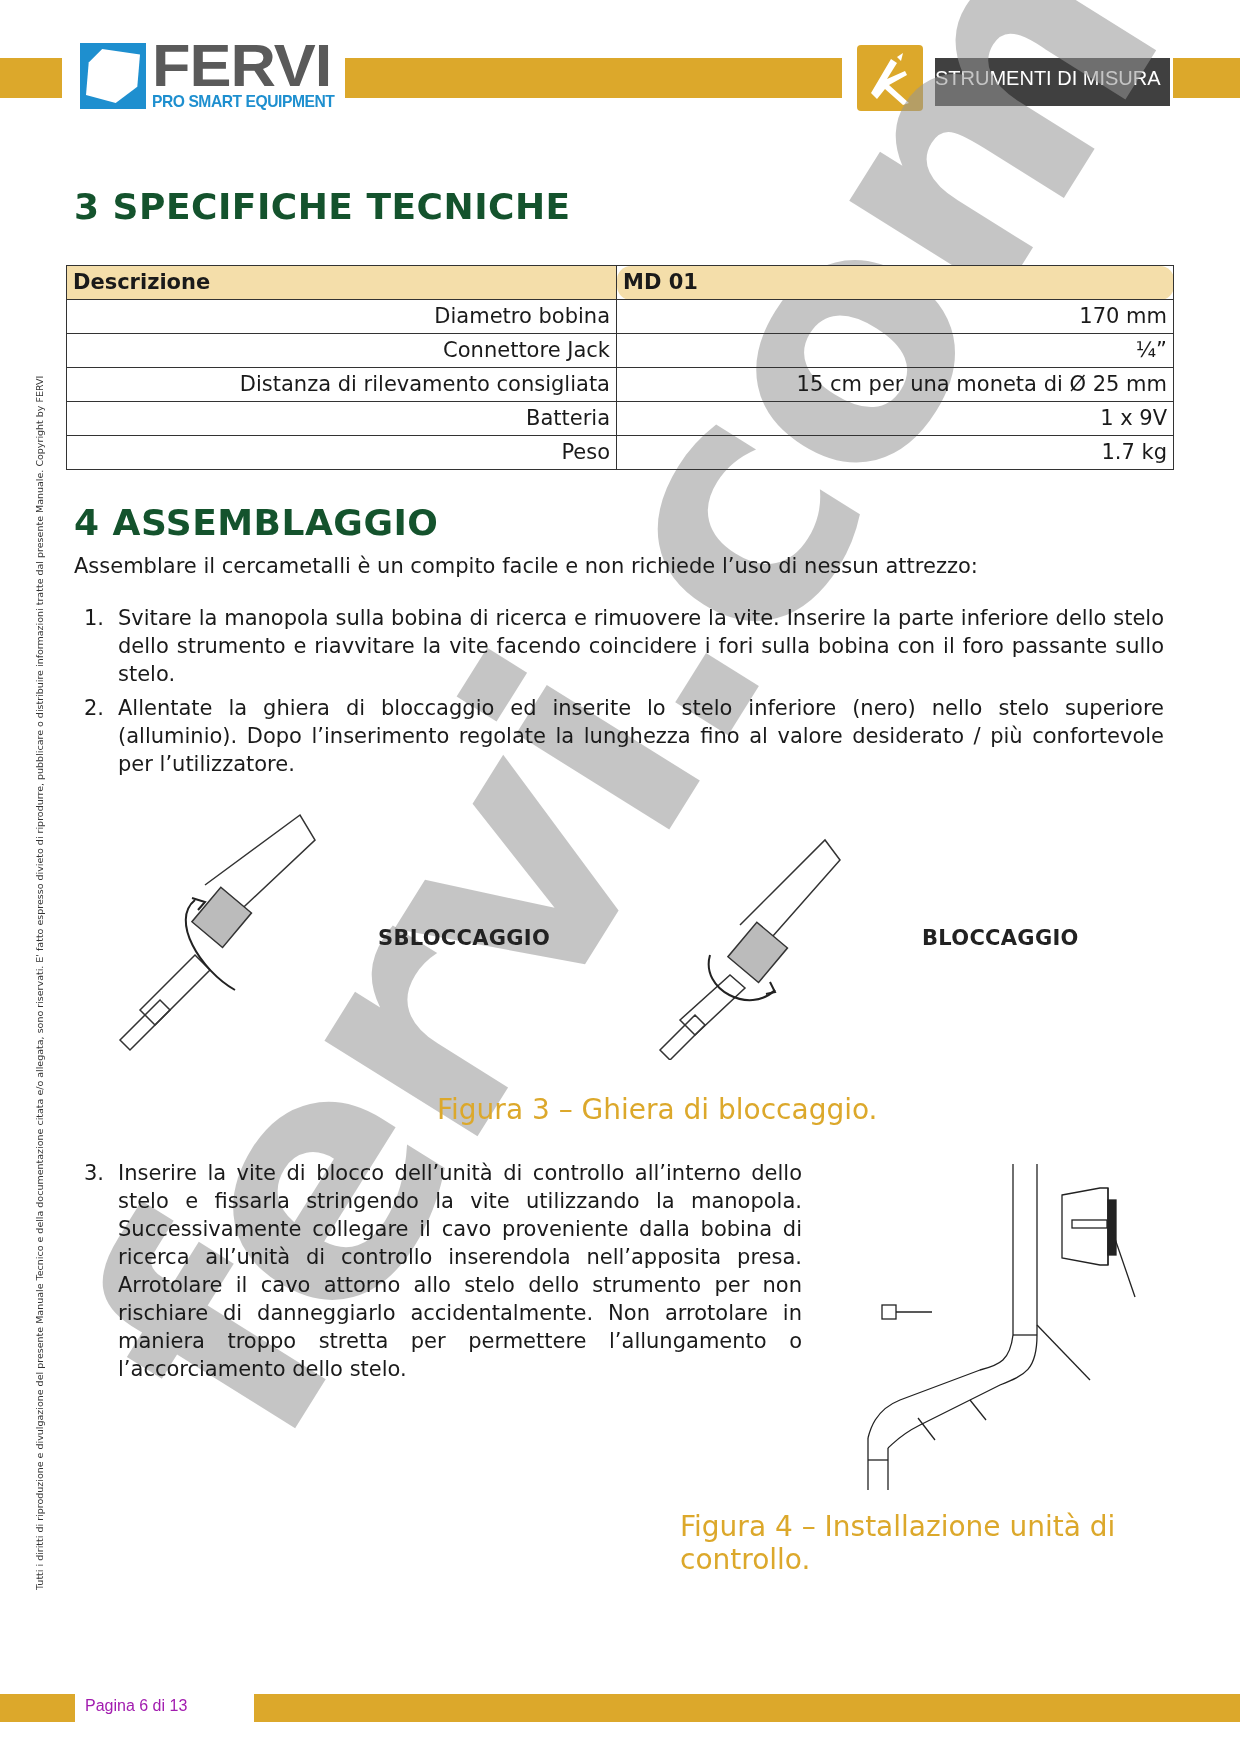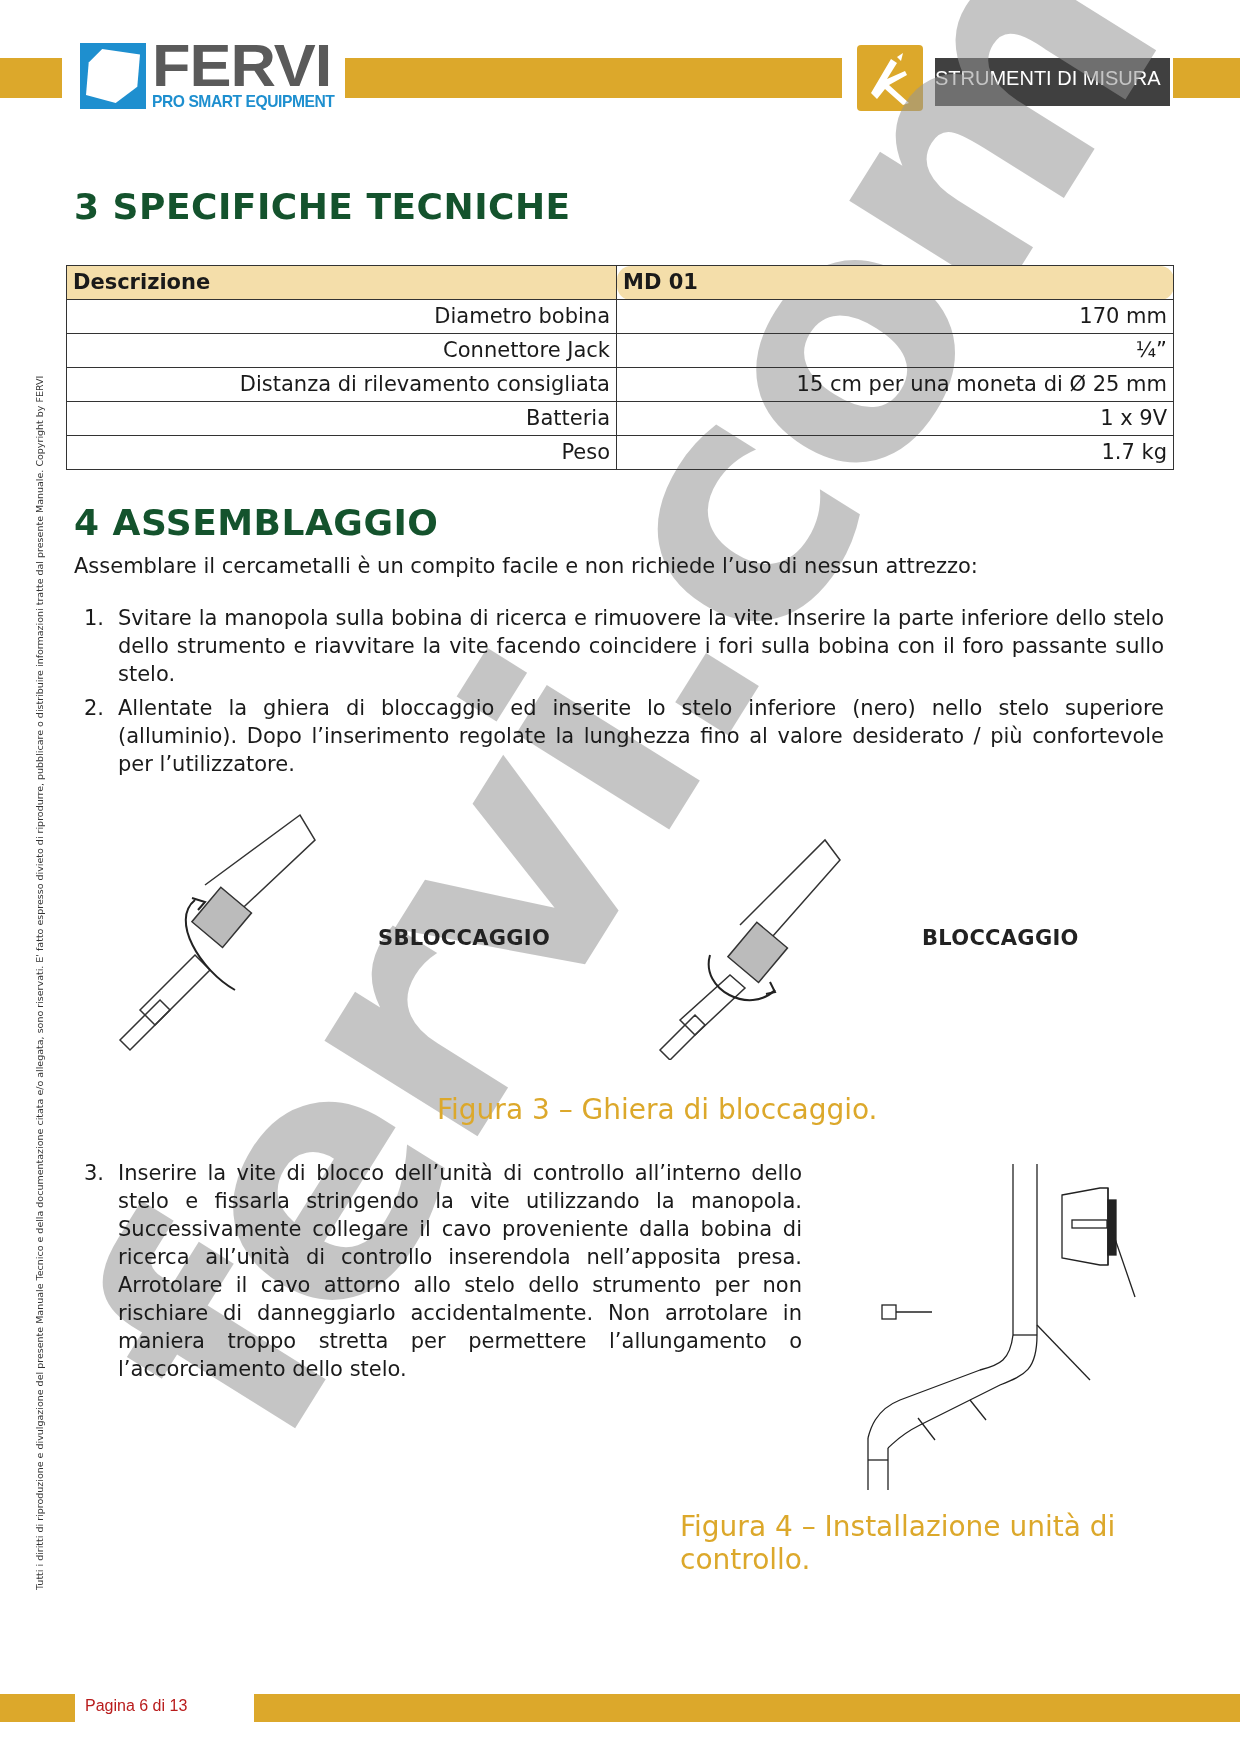--- a/index.html
+++ b/index.html
@@ -42,21 +42,21 @@
   ol.steps li .num { position: absolute; left: 18px; top: 0; }
 
   .caption { position: absolute; color: #dca82b; font-size: 28px; }
   .fig-label { position: absolute; font-family: "DejaVu Sans", sans-serif; font-weight: bold; font-size: 21px; color: #222; letter-spacing: 0.3px; }
 
   
   .watermark { position: absolute; left: 40px; top: 1310px; transform: rotate(-58deg); transform-origin: 0 0;
     font-family: "DejaVu Sans", sans-serif; font-weight: bold; font-size: 330px; color: rgba(150,150,150,0.55);
     white-space: nowrap; letter-spacing: -8px; line-height: 1; pointer-events: none; }
 
-  .footer-page { position: absolute; left: 85px; top: 1697px; font-family: "Liberation Sans", sans-serif; font-size: 16px; color: #b91c1c; }
+  .footer-page { position: absolute; left: 85px; top: 1697px; font-family: "Liberation Sans", sans-serif; font-size: 16px; color: #a21caf; }
 </style>
 </head>
 <body>
 
 <div class="hdr-bar" style="left:0;top:58px;width:62px;height:40px;"></div>
 <div class="hdr-bar" style="left:345px;top:58px;width:497px;height:40px;"></div>
 <div class="hdr-bar" style="left:1173px;top:58px;width:67px;height:40px;"></div>
 
 <div>
   <div class="logo-box">

